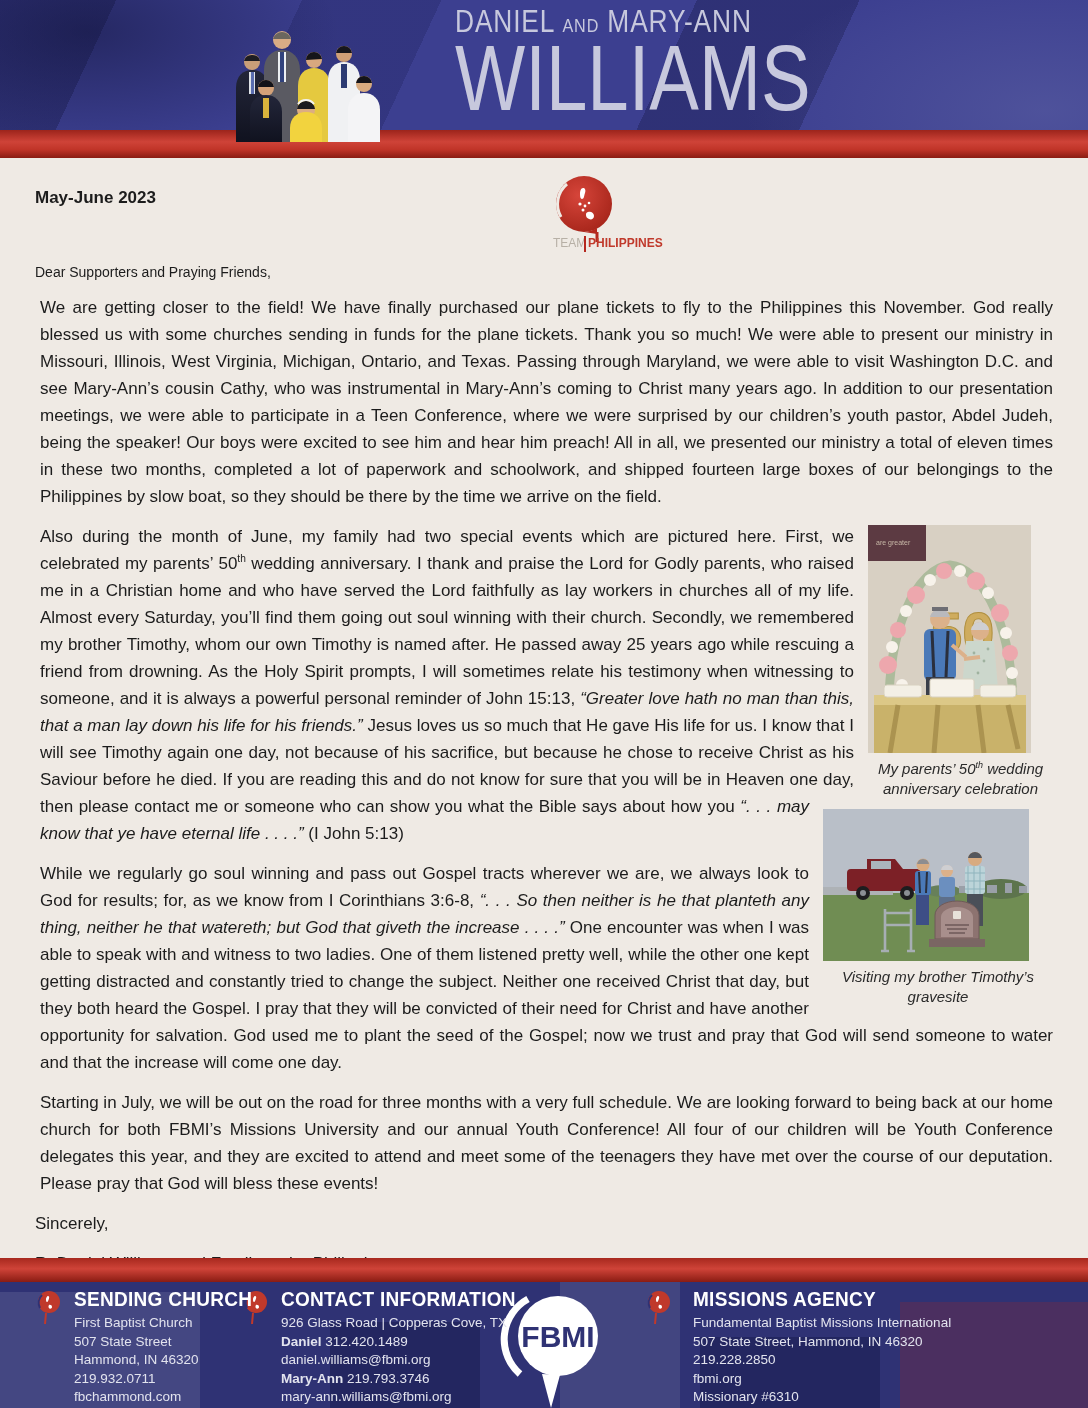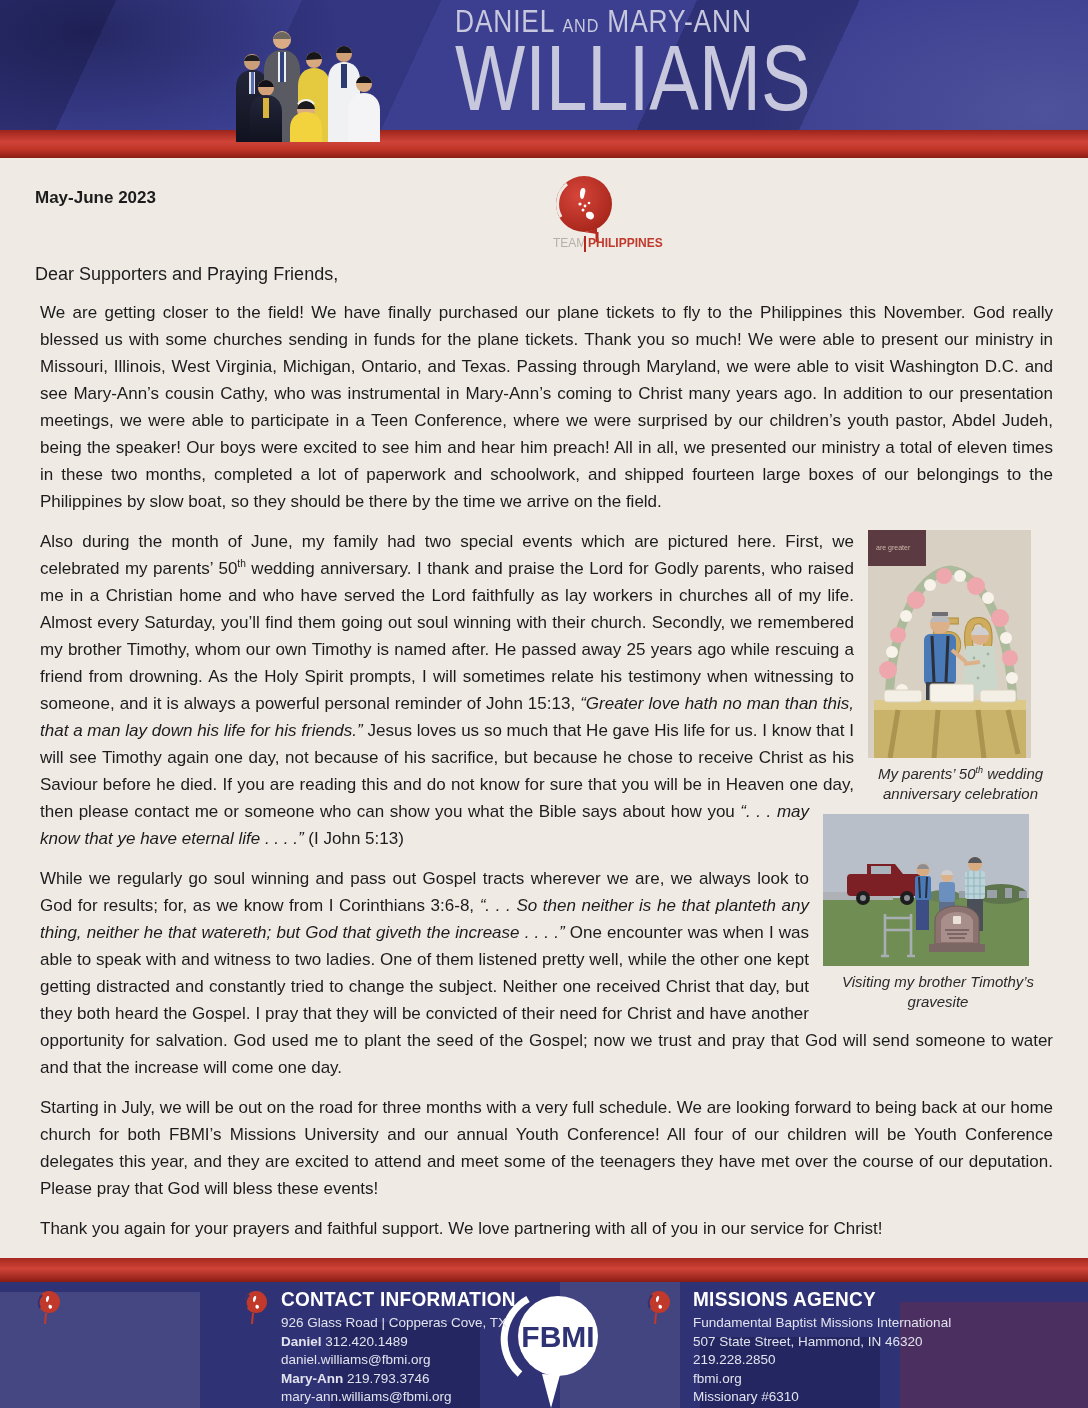--- a/index.html
+++ b/index.html
@@ -24,21 +24,21 @@
   .title-line1{font-size:31px;letter-spacing:1px;transform:scaleX(.85);transform-origin:left;white-space:nowrap;}
   .title-and{font-size:19px;letter-spacing:1px;}
   .title-line2{font-size:93px;font-weight:400;letter-spacing:0px;line-height:.92;
     transform:scaleX(.80);transform-origin:left;white-space:nowrap;margin-top:-4px;}
 
   
   .letter{padding:0 35px;}
   .date-logo-row{position:relative;height:100px;}
   .date{position:absolute;left:0;top:30px;font-size:17px;font-weight:bold;}
   .tp-logo{position:absolute;left:50%;top:14px;transform:translateX(-8px);}
-  .greeting{margin:6px 0 14px 0;font-size:18px;}
+  .greeting{margin:6px 0 14px 0;font-size:14px;}
   .letter p.body{font-size:17px;line-height:27px;text-align:justify;margin:0 0 13px 5px;}
   .letter p.plain{font-size:17px;line-height:27px;margin:0 0 13px 0;}
   .sig{font-size:17px;line-height:27px;margin:0;}
 
   .float-photo{float:right;margin:2px 0 8px 14px;}
   .float-photo.clear{clear:right;}
   .float-photo .ph{display:block;background:#d6cec2;}
   .caption{font-style:italic;font-size:15px;line-height:20px;text-align:center;margin-top:6px;color:#2a2a2a;}
 
   
@@ -261,21 +261,20 @@
     </svg>
     <div class="caption">
       <div>Visiting my brother Timothy’s</div>
       <div>gravesite</div>
     </div>
   </div>
 
   <p class="body"><span>Also during the month of June, my family had two special events which are pictured here. First, we celebrated my parents’ 50</span><sup>th</sup><span> wedding anniversary. I thank and praise the Lord for Godly parents, who raised me in a Christian home and who have served the Lord faithfully as lay workers in churches all of my life. Almost every Saturday, you’ll find them going out soul winning with their church. Secondly, we remembered my brother Timothy, whom our own Timothy is named after. He passed away 25 years ago while rescuing a friend from drowning.  As the Holy Spirit prompts, I will sometimes relate his testimony when witnessing to someone, and it is always a powerful personal reminder of John 15:13, </span><span class="it">“Greater love hath no man than this, that a man lay down his life for his friends.”</span><span>  Jesus loves us so much that He gave His life for us. I know that I will see Timothy again one day, not because of his sacrifice, but because he chose to receive Christ as his Saviour before he died. If you are reading this and do not know for sure that you will be in Heaven one day, then please contact me or someone who can show you what the Bible says about how you </span><span class="it">“. . . may know that ye have eternal life . . . .”</span><span> (I John 5:13)</span></p>
   <p class="body"><span>While we regularly go soul winning and pass out Gospel tracts wherever we are, we always look to God for results; for, as we know from I Corinthians 3:6-8, </span><span class="it">“. . . So then neither is he that planteth any thing, neither he that watereth; but God that giveth the increase . . . .”</span><span>  One encounter was when I was able to speak with and witness to two ladies. One of them listened pretty well, while the other one kept getting distracted and constantly tried to change the subject. Neither one received Christ that day, but they both heard the Gospel. I pray that they will be convicted of their need for Christ and have another opportunity for salvation. God used me to plant the seed of the Gospel; now we trust and pray that God will send someone to water and that the increase will come one day.</span></p>
   <p class="body">Starting in July, we will be out on the road for three months with a very full schedule. We are looking forward to being back at our home church for both FBMI’s Missions University and our annual Youth Conference!  All four of our children will be Youth Conference delegates this year, and they are excited to attend and meet some of the teenagers they have met over the course of our deputation. Please pray that God will bless these events!</p>
-  <p class="body">Thank you again for your prayers and faithful support. We love partnering with all of you in our service for Christ!</p>
 
   <p class="plain">Sincerely,</p>
   <p class="sig">R. Daniel Williams and Family to the Philippines</p>
   <p class="sig">All for Christ!</p>
 </div>
 
 <div class="footer">
   <div class="footer-redbar"></div>
   <div class="footer-navy">
     <div class="fx fx1"></div>
@@ -303,20 +302,28 @@
       <path d="M10 23 L9 34" stroke="#c0392b" stroke-width="2"></path>
     </svg>
 
     <svg class="pin" style="left:498px;top:4px" width="110" height="122" viewBox="0 0 110 122">
       <path d="M22 88A46 46 0 0 1 30 13" fill="none" stroke="#fff" stroke-width="7"></path>
       <circle cx="60" cy="50" r="40" fill="#fff"></circle>
       <path d="M44 88l18 1-9 33z" fill="#fff"></path>
       <text x="60" y="61" font-size="30" font-weight="bold" fill="#2f3274" text-anchor="middle">FBMI</text>
     </svg>
 
+    <div class="fcol" style="left:74px;top:6px">
+      <div class="heading">SENDING CHURCH</div>
+      <div class="line">First Baptist Church</div>
+      <div class="line">507 State Street</div>
+      <div class="line">Hammond, IN 46320</div>
+      <div class="line">219.932.0711</div>
+      <div class="line">fbchammond.com</div>
+    </div>
 
     <div class="fcol" style="left:281px;top:6px">
       <div class="heading">CONTACT INFORMATION</div>
       <div class="line"><span>926 Glass Road | Copperas Cove, TX</span></div>
       <div class="line"><span class="b">Daniel </span><span>312.420.1489</span></div>
       <div class="line"><span>daniel.williams@fbmi.org</span></div>
       <div class="line"><span class="b">Mary-Ann </span><span>219.793.3746</span></div>
       <div class="line"><span>mary-ann.williams@fbmi.org</span></div>
     </div>
 

